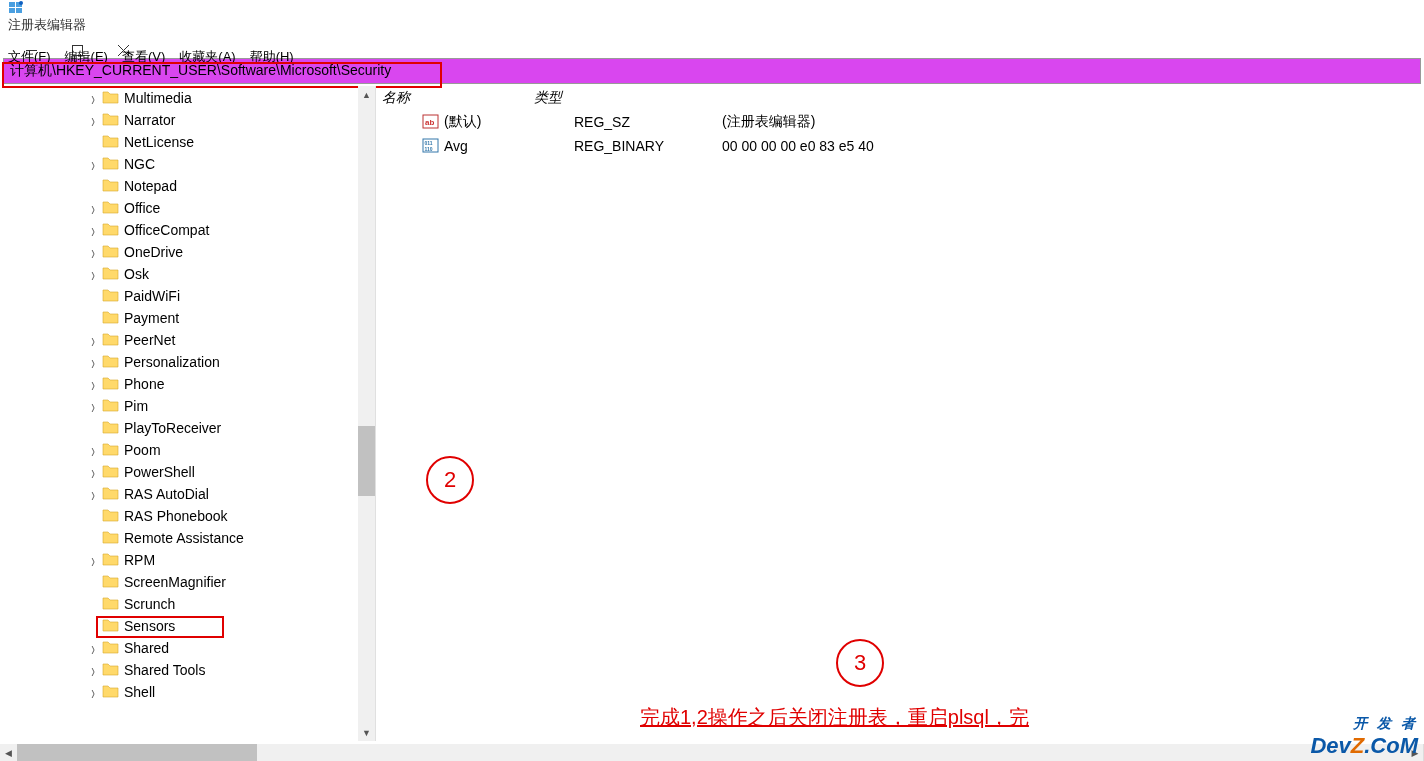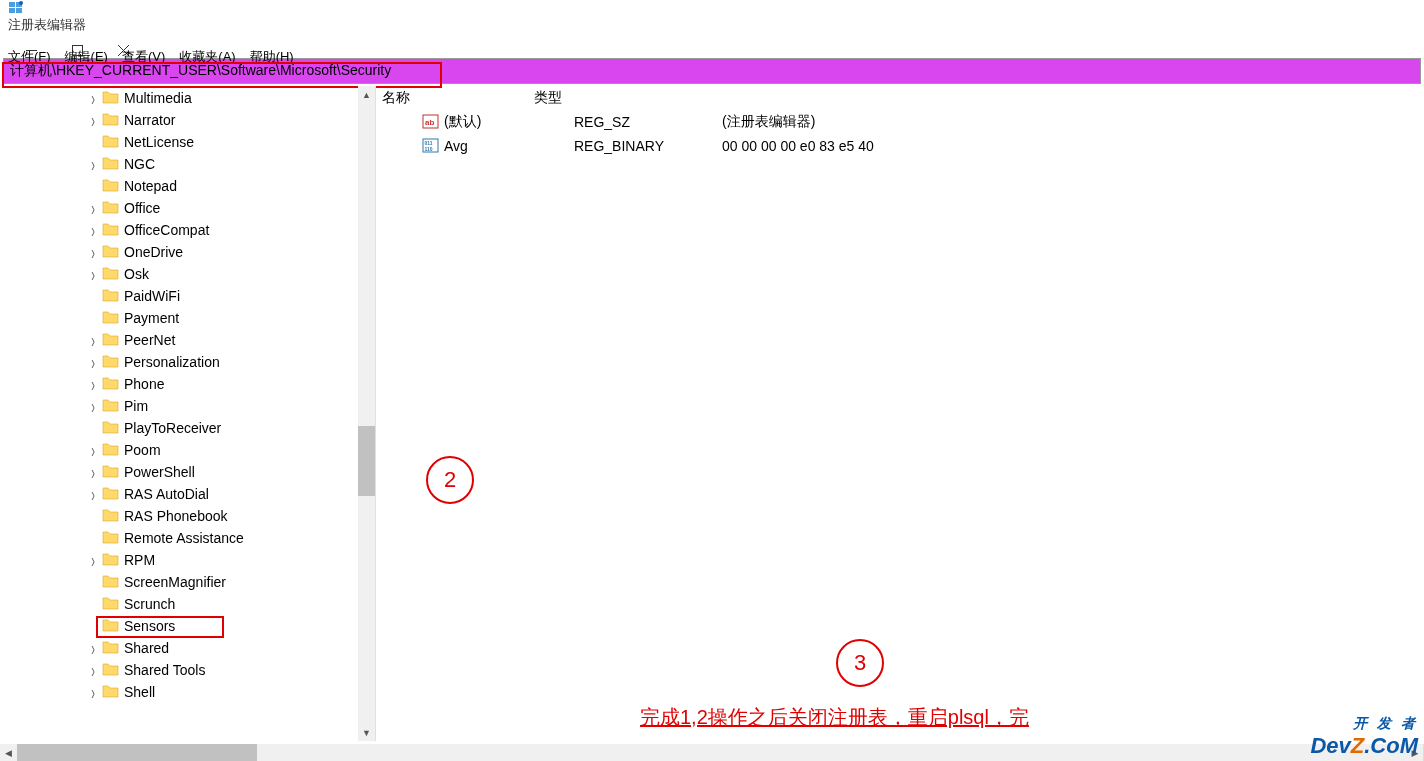--- a/index.html
+++ b/index.html
@@ -22,21 +22,21 @@
 .tree-item .chevron { width:14px; display:inline-flex; justify-content:center; color:#666; font-size:11px; margin-right:2px; }
 .tree-item .folder { width:18px; height:16px; margin-right:4px; }
 .tree-item .folder svg { width:17px; height:14px; }
 .tree-item .label { font-size:14px; }
 .tree-scroll-track { position:absolute; right:0; top:0; width:17px; height:100%; background:#f0f0f0; }
 .tree-scroll-thumb { position:absolute; right:0; width:17px; background:#c1c1c1; top:340px; height:70px; }
 .tree-scroll-btn { position:absolute; right:0; width:17px; height:17px; background:#f0f0f0; display:flex; align-items:center; justify-content:center; color:#555; font-size:9px; }
 .sec-highlight { position:absolute; border:2px solid #e00000; left:96px; top:530px; width:128px; height:22px; pointer-events:none; }
 .value-pane { flex:1; position:relative; }
 .val-header { display:flex; height:24px; align-items:center; font-size:14px; padding-left:6px; }
-.val-header .hcol { border-right:0px solid #eee; }
+.val-header .hcol { border-right:0px solid #eee;font-style:italic; }
 .hcol.c-name { width:152px; }
 .hcol.c-type { width:148px; }
 .hcol.c-data { flex:1; }
 .val-row { display:flex; height:24px; align-items:center; padding-left:6px; font-size:14px; }
 .val-row .vicon { width:18px; height:18px; margin-right:4px;margin-left:40px; }
 .val-row .vicon svg { width:17px; height:17px; }
 .val-row .c-name { width:130px; }
 .val-row .c-type { width:148px; }
 .val-row .c-data { flex:1; }
 .bottom-scroll { position:absolute; bottom:0; left:0; right:0; height:17px; background:#f0f0f0; display:flex; }

